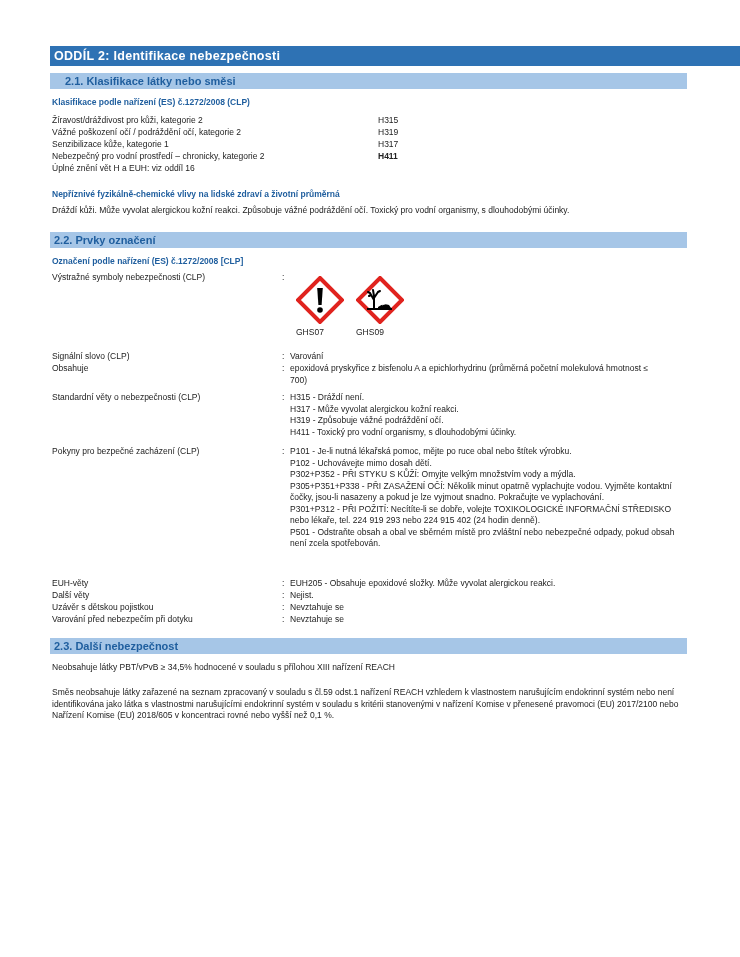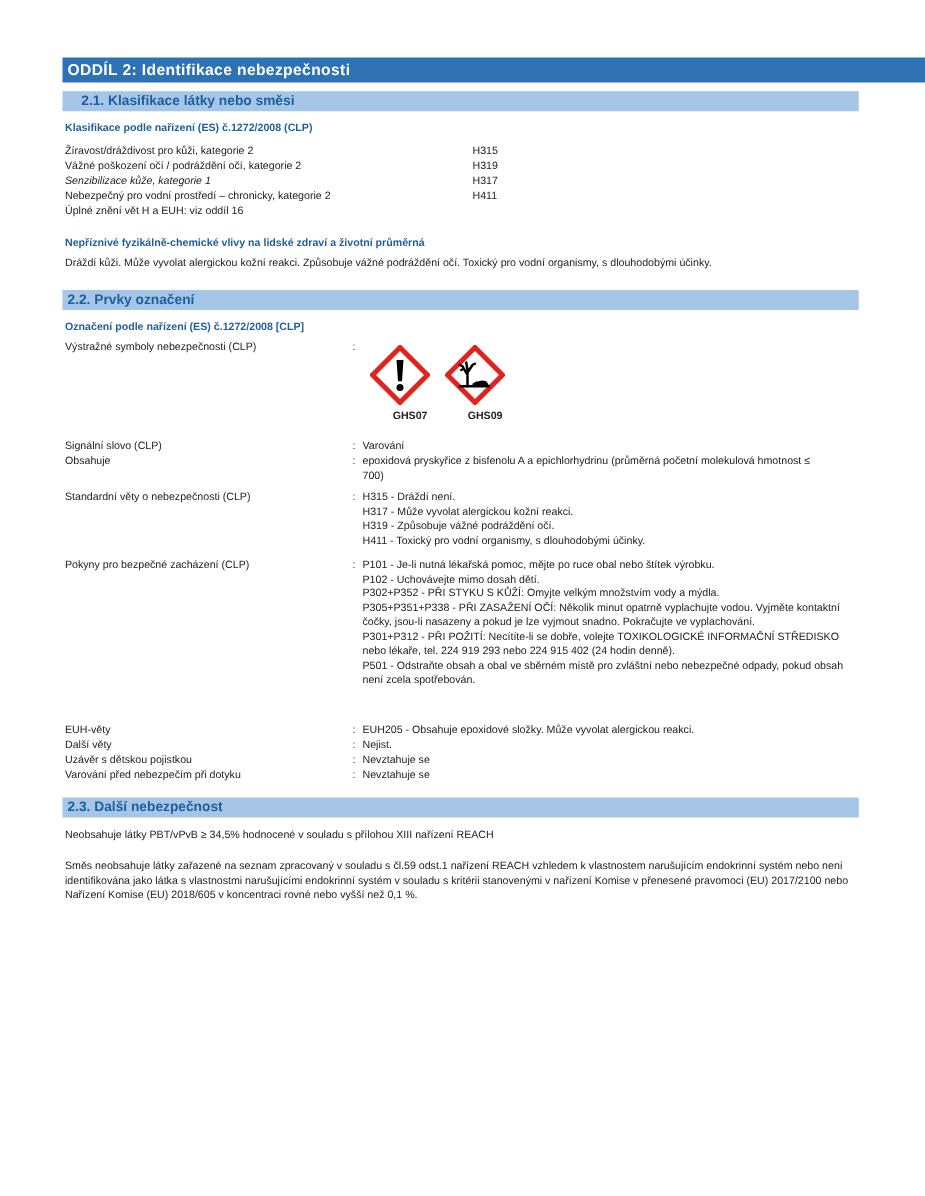--- a/index.html
+++ b/index.html
@@ -25,43 +25,43 @@
     position: absolute; left: 2px; font-size: 8.5px; font-weight: bold;
     color: #1f5e9e; line-height: 11px;
   }
   .txt { position: absolute; font-size: 8.5px; line-height: 11.5px; color: #222; white-space: nowrap; }
   .wrap { white-space: normal; }
   .row { position: absolute; left: 2px; width: 635px; font-size: 8.5px; line-height: 11.5px; }
   .row .lbl { position: absolute; left: 0; top: 0; }
   .row .colon { position: absolute; left: 230px; top: 0; }
   .row .val { position: absolute; left: 238px; top: 0; width: 390px; }
   .row .val div { white-space: normal; }
-  .pict { position: absolute; top: 276px; width: 46px; text-align: right; font-weight: bold; }
+  .pict { position: absolute; top: 276px; width: 46px; text-align: left; }
   .pict svg { display: block; margin: 0 auto; }
   .pict .code { font-size: 8.5px; line-height: 11px; margin-top: 3px; color: #222; }
 </style>
 </head>
 <body>
 
 <div class="page">
 
   <div class="sec-header" style="top:46px;">ODDÍL 2: Identifikace nebezpečnosti</div>
 
   <div class="sub-header" style="top:73px;padding-left:15px;">2.1. Klasifikace látky nebo směsi</div>
   <div class="blue-title" style="top:97px;">Klasifikace podle nařízení (ES) č.1272/2008 (CLP)</div>
 
   <div>
     <div class="txt" style="left:2px; top:115px;">Žíravost/dráždivost pro kůži, kategorie 2</div>
     <div class="txt" style="left:328px; top:115px;">H315</div>
     <div class="txt" style="left:2px; top:127px;">Vážné poškození očí / podráždění očí, kategorie 2</div>
     <div class="txt" style="left:328px; top:127px;">H319</div>
-    <div class="txt" style="left:2px; top:139px;font-style:italic;">Senzibilizace kůže, kategorie 1</div>
+    <div class="txt" style="left:2px; top:139px;">Senzibilizace kůže, kategorie 1</div>
     <div class="txt" style="left:328px; top:139px;">H317</div>
     <div class="txt" style="left:2px; top:151px;">Nebezpečný pro vodní prostředí – chronicky, kategorie 2</div>
-    <div class="txt" style="left:328px; top:151px;">H411</div>
+    <div class="txt" style="left:328px; top:151px;font-weight:bold;">H411</div>
     <div class="txt" style="left:2px; top:163px;">Úplné znění vět H a EUH: viz oddíl 16</div>
   </div>
 
   <div class="blue-title" style="top:189px;">Nepříznivé fyzikálně-chemické vlivy na lidské zdraví a životní průměrná</div>
   <div class="txt" style="left:2px; top:205px;">Dráždí kůži. Může vyvolat alergickou kožní reakci. Způsobuje vážné podráždění očí. Toxický pro vodní organismy, s dlouhodobými účinky.</div>
 
   <div class="sub-header" style="top:232px;">2.2. Prvky označení</div>
   <div class="blue-title" style="top:256px;">Označení podle nařízení (ES) č.1272/2008 [CLP]</div>
 
   <div class="row" style="top:272px;">

